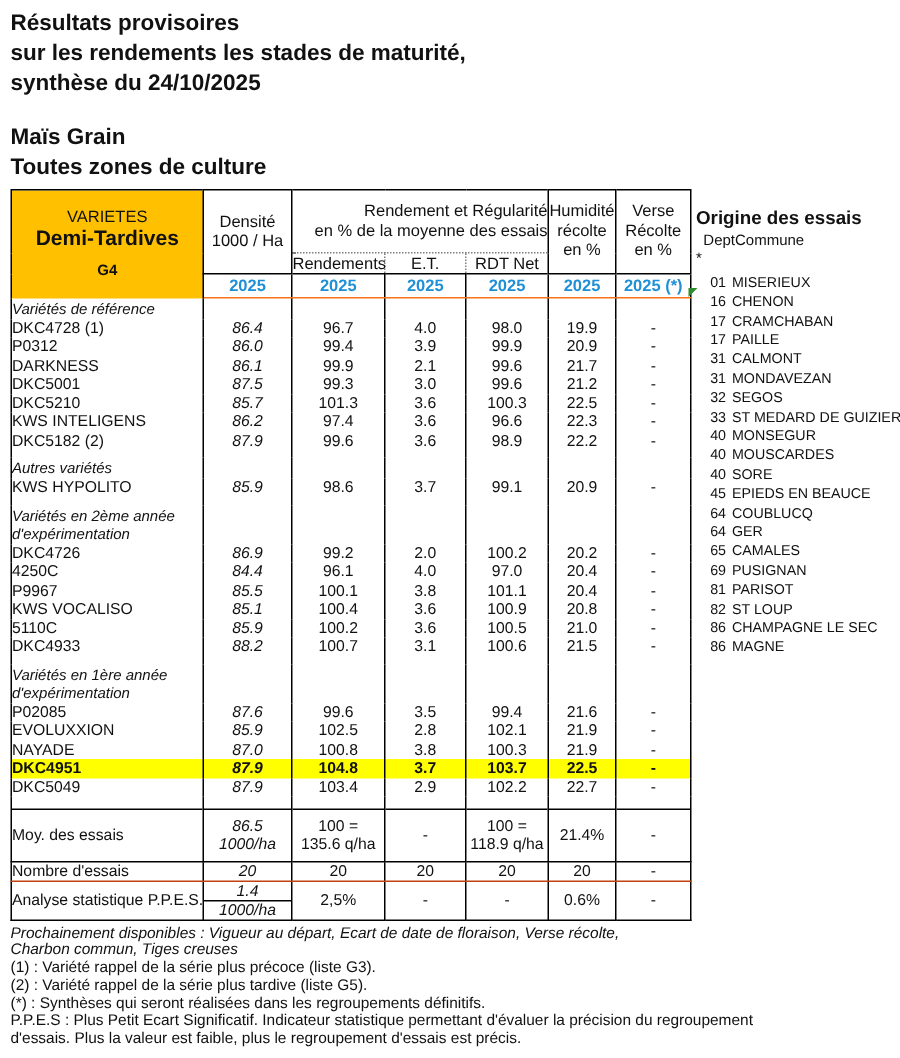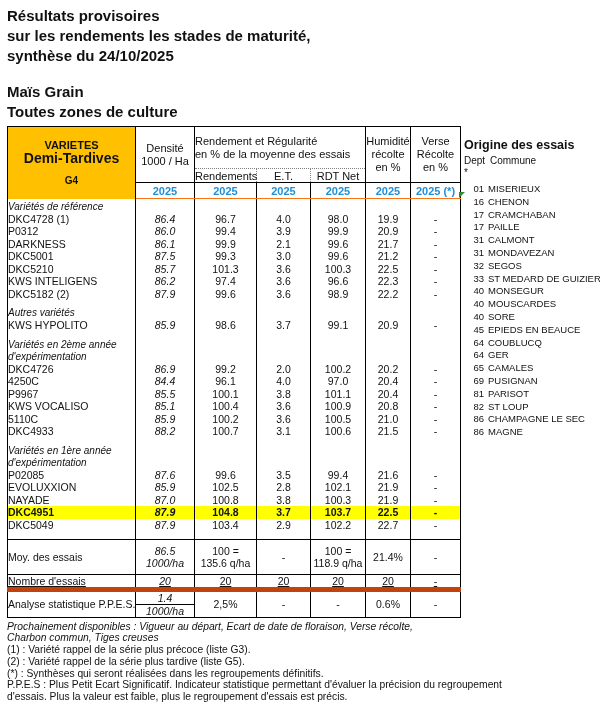--- a/index.html
+++ b/index.html
@@ -12,26 +12,26 @@
 
   
   .main{display:flex;margin-top:4px;position:relative;}
 
   
   table.results{border-collapse:collapse;table-layout:fixed;width:453px;border:1px solid #000;}
   table.results td{border-left:1px solid #000;border-right:1px solid #000;padding:0;font-size:10.5px;vertical-align:middle;}
 
   
   .var-head{background:var(--header_gold,#FFC000);text-align:center;vertical-align:middle;}
-  .vh1{font-size:11px;font-weight:bold;}
+  .vh1{font-size:11px;font-weight:normal;}
   .vh2{font-size:14px;font-weight:bold;line-height:15px;}
   .vh3{font-size:10px;font-weight:bold;margin-top:9px;}
   .densite-head{vertical-align:top;padding-top:5px;}
   .densite-head div{font-size:11px;text-align:center;line-height:13px;}
-  .group-head{border-bottom:1px dotted #808080;text-align:left;vertical-align:middle;}
+  .group-head{border-bottom:1px dotted #808080;text-align:right;vertical-align:middle;}
   .group-head div{font-size:11px;line-height:13px;}
   .hum-head,.verse-head{vertical-align:top;padding-top:4px;}
   .hum-head div,.verse-head div{font-size:11px;text-align:center;line-height:13px;}
   tr.headrow1{height:42px;}
   tr.subhead{height:14px;}
   tr.subhead td{border-left:1px dotted #808080;border-right:1px dotted #808080;text-align:center;font-size:11px;}
   tr.yearrow{height:16px;}
   tr.yearrow td{border-top:1px solid #000;border-bottom:1px solid #f97316;color:var(--year_blue,#1F8FD6);font-weight:bold;text-align:center;font-size:11px;}
 
   
@@ -45,31 +45,31 @@
   tr.highlight td{background:var(--highlight_yellow,#FFFF00);font-weight:bold;}
   tr.spacer-row td{height:5px;}
 
   
   tr.moy-row td{border-top:1px solid #000;border-bottom:1px solid #000;line-height:12px;padding:5px 0;}
   tr.moy-row .c-name{font-size:10.5px;}
   tr.moy-row .c-den div{font-style:italic;}
   tr.moy-row td div{text-align:center;}
   tr.moy-row td.c-name{text-align:left;}
   tr.nombre-row{height:13px;}
-  tr.nombre-row td{border-bottom:5px solid #c2410c;text-decoration:underline;}
+  tr.nombre-row td{border-bottom:1px solid #c2410c;}
   tr.nombre-row .c-den{font-style:italic;}
   tr.analyse-row td{border-bottom:1px solid #000;line-height:12px;}
   .split-cell div{text-align:center;font-style:italic;}
   .split-cell .split-top{border-bottom:1px solid #000;}
 
   
   .origin{margin-left:3px;padding-top:12px;width:142px;position:relative;}
   .origin-title{font-weight:bold;font-size:12.5px;line-height:14px;}
   .origin-colhead{font-size:10px;margin-top:3px;display:flex;line-height:12px;}
-  .origin-colhead .dept-col{width:26px;}
+  .origin-colhead .dept-col{width:26px;text-align:right;}
   .origin-note{font-size:10px;display:flex;line-height:12px;}
   .origin-note .star{width:26px;}
   .origin-list{margin-top:4px;font-size:9.5px;line-height:12.8px;}
   .origin-item{display:flex;white-space:nowrap;}
   .origin-item .dept{width:20px;text-align:right;margin-right:4px;flex:none;}
   .green-marker{position:absolute;left:452px;top:66px;width:0;height:0;
     border-top:6px solid var(--marker_green,#2E8B2E);border-right:6px solid transparent;}
 
   
   .footnotes{margin-top:3px;font-size:10.3px;line-height:11.8px;width:585px;}

